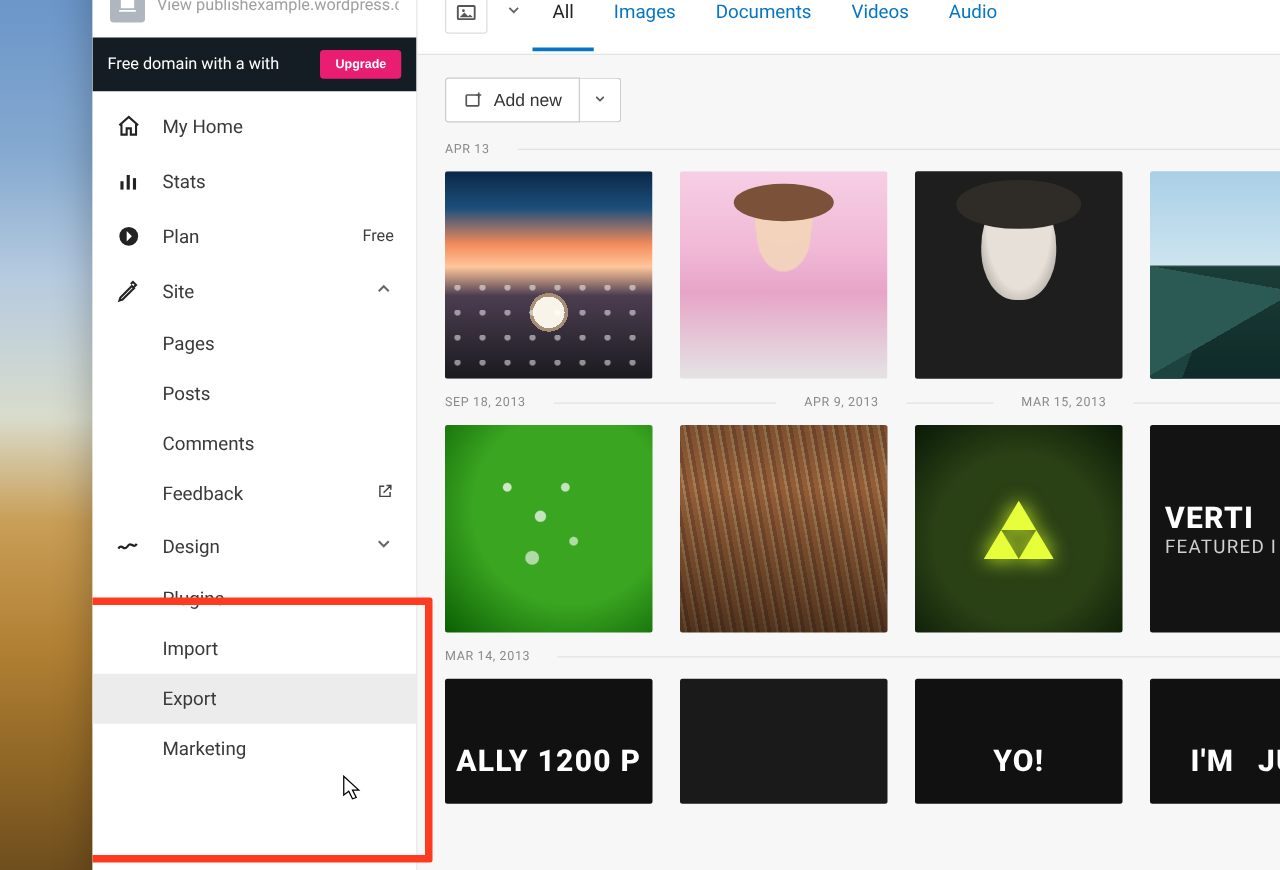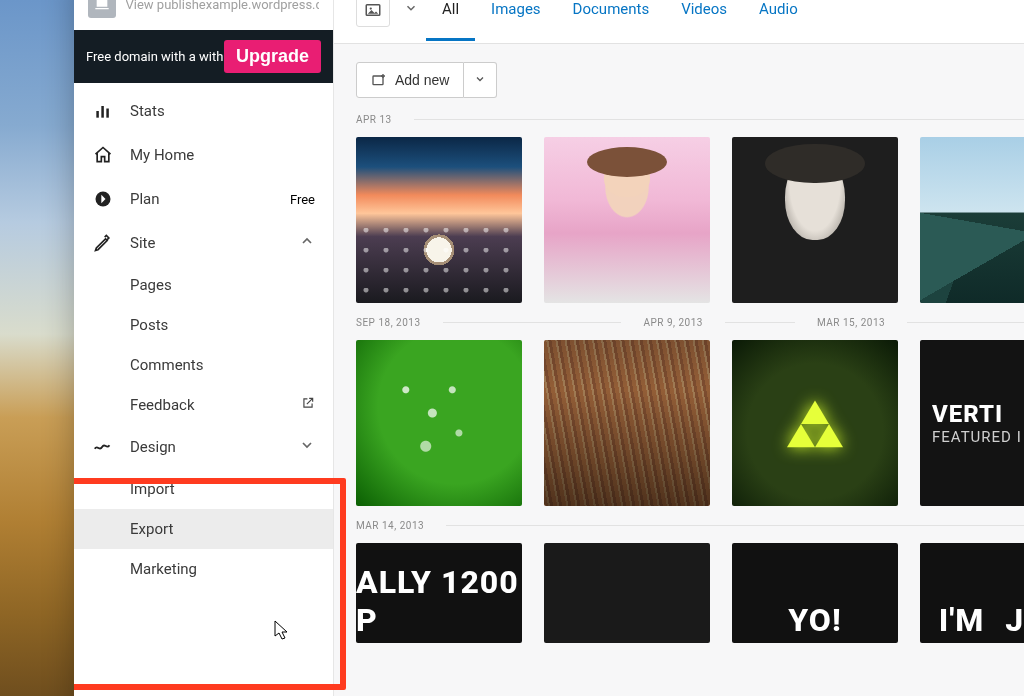--- a/index.html
+++ b/index.html
@@ -33,30 +33,30 @@
     padding: 14px 14px 12px 14px;
     color:#a0a0a0;
   }
   .site-thumb { width:28px;height:28px;border-radius:3px;background:#b0b6bd;display:flex;align-items:center;justify-content:center;}
   .site-thumb svg{width:16px;height:16px;fill:#fff;}
   .domain-banner {
     background:#141d24;color:#fff;display:flex;align-items:center;justify-content:space-between;
     padding:10px 12px;font-size:13px;
   }
   .upgrade-btn {
-    background:#e91e73;color:#fff;border:none;border-radius:3px;padding:6px 12px;font-size:18px;font-weight:600;cursor:pointer;
+    background:#e91e73;color:#fff;border:none;border-radius:3px;padding:6px 12px;font-size:10px;font-weight:600;cursor:pointer;
   }
   .nav {list-style:none;padding:6px 0;}
   .nav-item {
     display:flex;align-items:center;gap:16px;
     padding:11px 18px; color:#3a3a3a;font-size:15px;cursor:pointer;
   }
   .nav-item .spacer{flex:1;}
   .nav-item .chev{color:#666;}
-  .nav-item .tag{color:#000000;font-size:13px;}
+  .nav-item .tag{color:#404040;font-size:13px;}
   .nav-item .icn{width:22px;height:22px;display:flex;align-items:center;justify-content:center;color:#222}
   .nav-sub { padding:11px 18px 11px 56px; font-size:15px;color:#3a3a3a;cursor:pointer;display:flex;justify-content:space-between;}
   .nav-sub.active { background:#b6cce2; }
   .nav-sub.hover { background:#ececec; }
   .nav-sub .ext{color:#444;}
   .highlight-box {
     position:absolute;
     left:-14px;
     top:502px;
     width:286px;
@@ -137,21 +137,21 @@
     radial-gradient(circle at 62% 56%, rgba(255,255,255,.6) 0 3px, transparent 4px),
     radial-gradient(circle at 42% 64%, rgba(255,255,255,.6) 0 5px, transparent 6px);}
   .t-mushroom{background:linear-gradient(180deg,#5b5244 0%,#6b604e 30%,#3a3328 100%);}
   .t-mushroom::after{content:"";position:absolute;inset:0;background:
     repeating-linear-gradient(80deg,#d67a3a 0 4px,#f4c18f 4px 6px,#a84f22 6px 9px);mix-blend-mode:overlay;opacity:.55;}
   .t-tri{background:radial-gradient(circle at 50% 55%,#2a4015 0 55%,#0a1906 100%);position:relative;}
   .t-tri svg{position:absolute;left:50%;top:50%;transform:translate(-50%,-50%);filter:drop-shadow(0 0 8px #d9ff2a);}
   .t-vert{background:#131313;display:flex;flex-direction:column;align-items:flex-start;justify-content:center;color:#fff;padding-left:12px;}
   .t-vert .big{font-weight:800;font-size:24px;letter-spacing:1px;}
   .t-vert .sm{font-size:15px;color:#cfcfcf;letter-spacing:1px;}
-  .row-dark .tile{height:100px;background:#111;color:#fff;display:flex;align-items:flex-end;justify-content:center;padding-bottom:4px;font-weight:800;font-size:32px;letter-spacing:1px;}
+  .row-dark .tile{height:100px;background:#111;color:#fff;display:flex;align-items:flex-end;justify-content:center;padding-bottom:20px;font-weight:800;font-size:24px;letter-spacing:1px;}
 </style>
 </head>
 <body>
 
 <div class="app">
 
   <aside class="sidebar">
     <div class="site-row">
       <div class="site-thumb">
         <svg viewBox="0 0 24 24">
@@ -162,35 +162,35 @@
     </div>
 
     <div class="domain-banner">
       <span>Free domain with a with</span>
       <button class="upgrade-btn">Upgrade</button>
     </div>
 
     <ul class="nav">
       <li class="nav-item">
         <span class="icn">
+            <svg width="20" height="20" viewBox="0 0 24 24" fill="none" stroke="currentColor" stroke-width="2">
+              <path d="M3 11l9-8 9 8M5 10v10h5v-6h4v6h5V10"></path>
+            </svg>
+          </span>
+        <span>My Home</span>
+      </li>
+      <li class="nav-item">
+        <span class="icn">
             <svg width="20" height="20" viewBox="0 0 24 24" fill="currentColor">
               <rect x="4" y="12" width="3" height="8"></rect>
               <rect x="10" y="6" width="3" height="14"></rect>
               <rect x="16" y="9" width="3" height="11"></rect>
             </svg>
           </span>
         <span>Stats</span>
-      </li>
-      <li class="nav-item">
-        <span class="icn">
-            <svg width="20" height="20" viewBox="0 0 24 24" fill="none" stroke="currentColor" stroke-width="2">
-              <path d="M3 11l9-8 9 8M5 10v10h5v-6h4v6h5V10"></path>
-            </svg>
-          </span>
-        <span>My Home</span>
       </li>
       <li class="nav-item">
         <span class="icn">
             <svg width="20" height="20" viewBox="0 0 24 24" fill="currentColor">
               <circle cx="12" cy="12" r="9"></circle>
               <path fill="#fff" d="M10 7l5 5-5 5z"></path>
             </svg>
           </span>
         <span>Plan</span>
         <span class="spacer"></span>
@@ -228,20 +228,23 @@
             <svg width="22" height="22" viewBox="0 0 24 24" fill="none" stroke="currentColor" stroke-width="2">
               <path d="M3 14c3-5 5 3 8-2s5 3 8-2"></path>
             </svg>
           </span>
         <span>Design</span>
         <span class="spacer"></span>
         <span class="chev"><svg width="16" height="16" viewBox="0 0 24 24" fill="none" stroke="currentColor" stroke-width="2.5">
               <path d="M6 9l6 6 6-6"></path>
             </svg></span>
       </li>
+      <li class="nav-sub">
+          <span>Plugins</span>
+        </li>
       <li class="nav-sub">
           <span>Import</span>
         </li>
       <li class="nav-sub hover">
           <span>Export</span>
         </li>
       <li class="nav-sub">
           <span>Marketing</span>
         </li>
     </ul>

